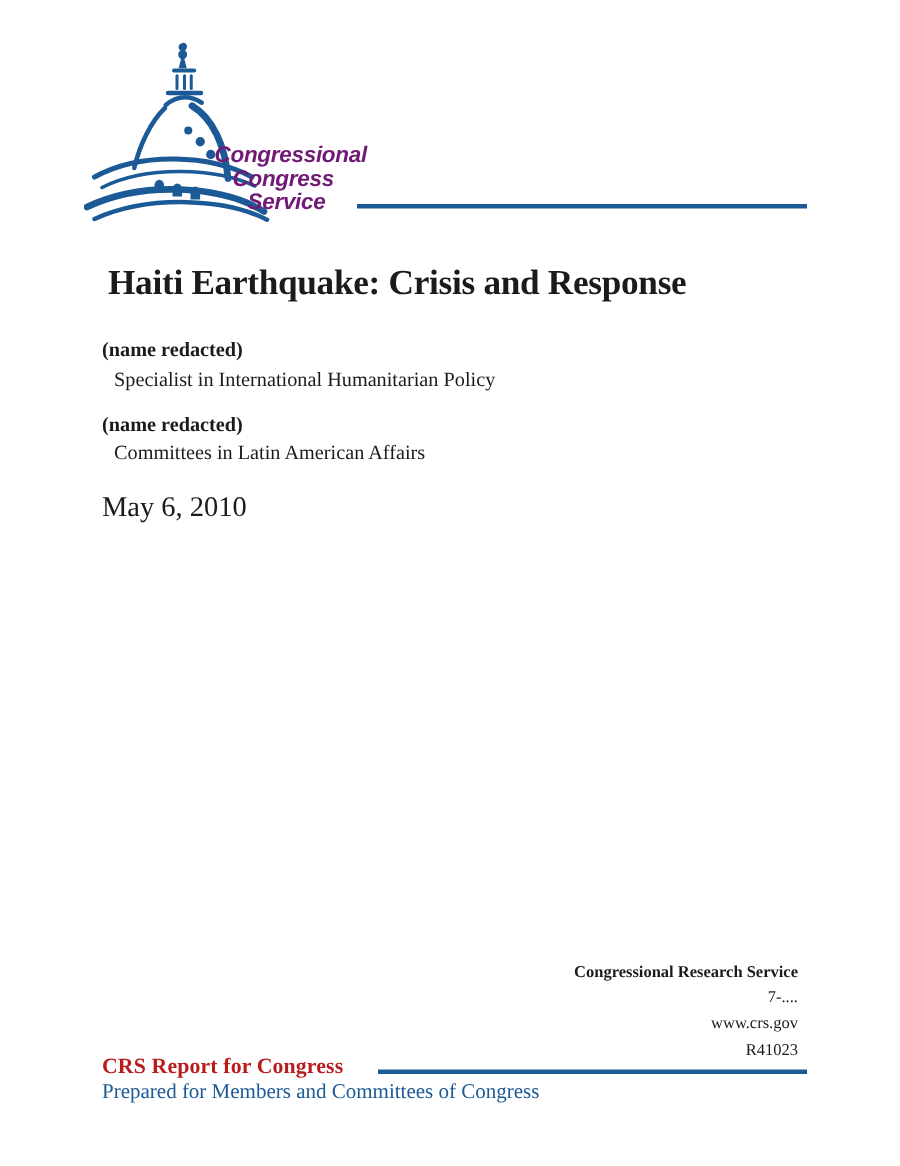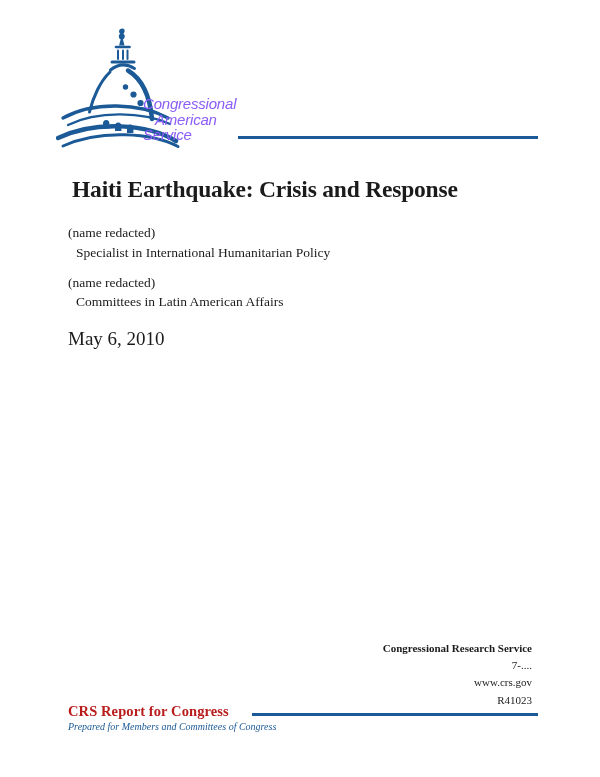--- a/index.html
+++ b/index.html
@@ -9,36 +9,36 @@
     background:#ffffff;
     font-family:"Liberation Serif",serif;
     color:#1b1b1b;
     overflow:hidden;
   }
   
   .logo-svg{position:absolute;left:56px;top:25px;}
   .logo-text{
     position:absolute;left:143px;top:96px;
     font-family:"Liberation Sans",sans-serif;
-    font-weight:normal;font-style:italic;
-    color:#8b5cf6;
+    font-weight:bold;font-style:italic;
+    color:#701a75;
     font-size:15px;line-height:15.5px;letter-spacing:-0.2px;
     white-space:nowrap;
   }
   .logo-line-2{margin-left:12px;}
-  .logo-line-3{}
+  .logo-line-3{margin-left:22px;}
   .rule{position:absolute;height:2.5px;background:#1B5A96;}
   .rule-header{left:238px;top:136px;width:300px;}
   
   .title{
     position:absolute;left:68px;top:172px;
     font-size:23.5px;font-weight:bold;letter-spacing:-0.2px;
     white-space:nowrap;
   }
-  .author-name{position:absolute;left:68px;font-size:13.5px;font-weight:normal;}
+  .author-name{position:absolute;left:68px;font-size:13.5px;font-weight:bold;}
   .author-role{position:absolute;left:76px;font-size:13.5px;}
   .author1-name{top:225px;}
   .author1-role{top:245px;}
   .author2-name{top:275px;}
   .author2-role{top:294px;}
   .date{position:absolute;left:68px;top:328px;font-size:19px;}
   
   .pub-block{
     position:absolute;right:68px;top:640px;
     text-align:right;font-size:11px;line-height:17.2px;
@@ -47,21 +47,21 @@
   .pub-org{font-weight:bold;margin-left:40px;}
   
   .footer-title{
     position:absolute;left:68px;top:703px;
     color:#b91c1c;font-weight:bold;font-size:14.5px;
     letter-spacing:0.1px;white-space:nowrap;
   }
   .rule-footer{left:252px;top:713px;width:286px;}
   .footer-tagline{
     position:absolute;left:68px;top:721px;
-    color:#1B5A96;font-style:italic;font-size:10px;
+    color:#1B5A96;font-size:14px;
     white-space:nowrap;
     text-align:center;
   }
 </style>
 </head>
 <body>
 
 <div class="page">
 
   <svg class="logo-svg" width="140" height="124" viewBox="0 0 140 124" aria-hidden="true">
@@ -90,21 +90,21 @@
       <path d="M59,106 v-5 a3.2,3.6 0 0 1 6.4,0 v5 z" fill="#1B5A96" stroke="none"></path>
       <path d="M71,108 v-5 a3.2,3.6 0 0 1 6.4,0 v5 z" fill="#1B5A96" stroke="none"></path>
 
       <path d="M2,113 C 40,95 92,99 120,116" stroke-width="4.4"></path>
       <path d="M7,121 C 45,104 96,108 122,121.5" stroke-width="3"></path>
     </g>
   </svg>
 
   <div class="logo-text">
     <div class="logo-line-1">Congressional</div>
-    <div class="logo-line-2">American</div>
+    <div class="logo-line-2">Congress</div>
     <div class="logo-line-3">Service</div>
   </div>
 
   <div class="rule rule-header"></div>
 
   <h1 class="title" style="margin:4px;">Haiti Earthquake: Crisis and Response</h1>
 
   <div class="author-name author1-name">(name redacted)</div>
   <div class="author-role author1-role">Specialist in International Humanitarian Policy</div>
   <div class="author-name author2-name">(name redacted)</div>

